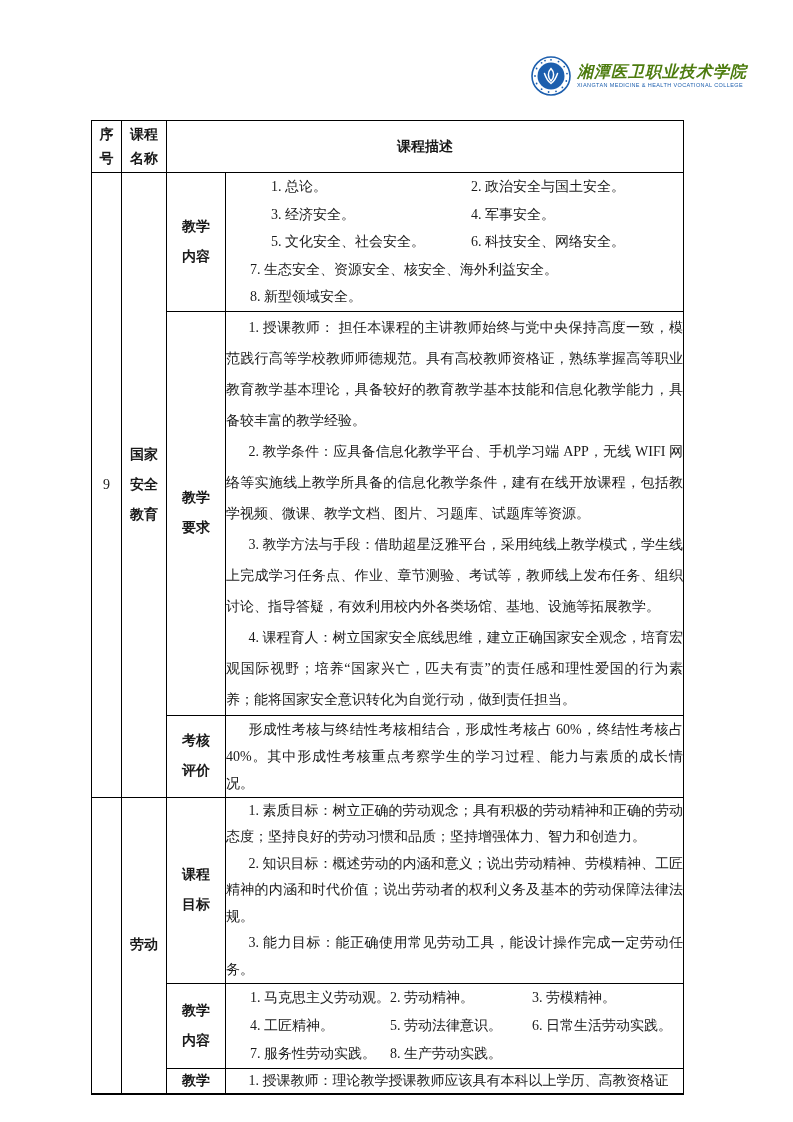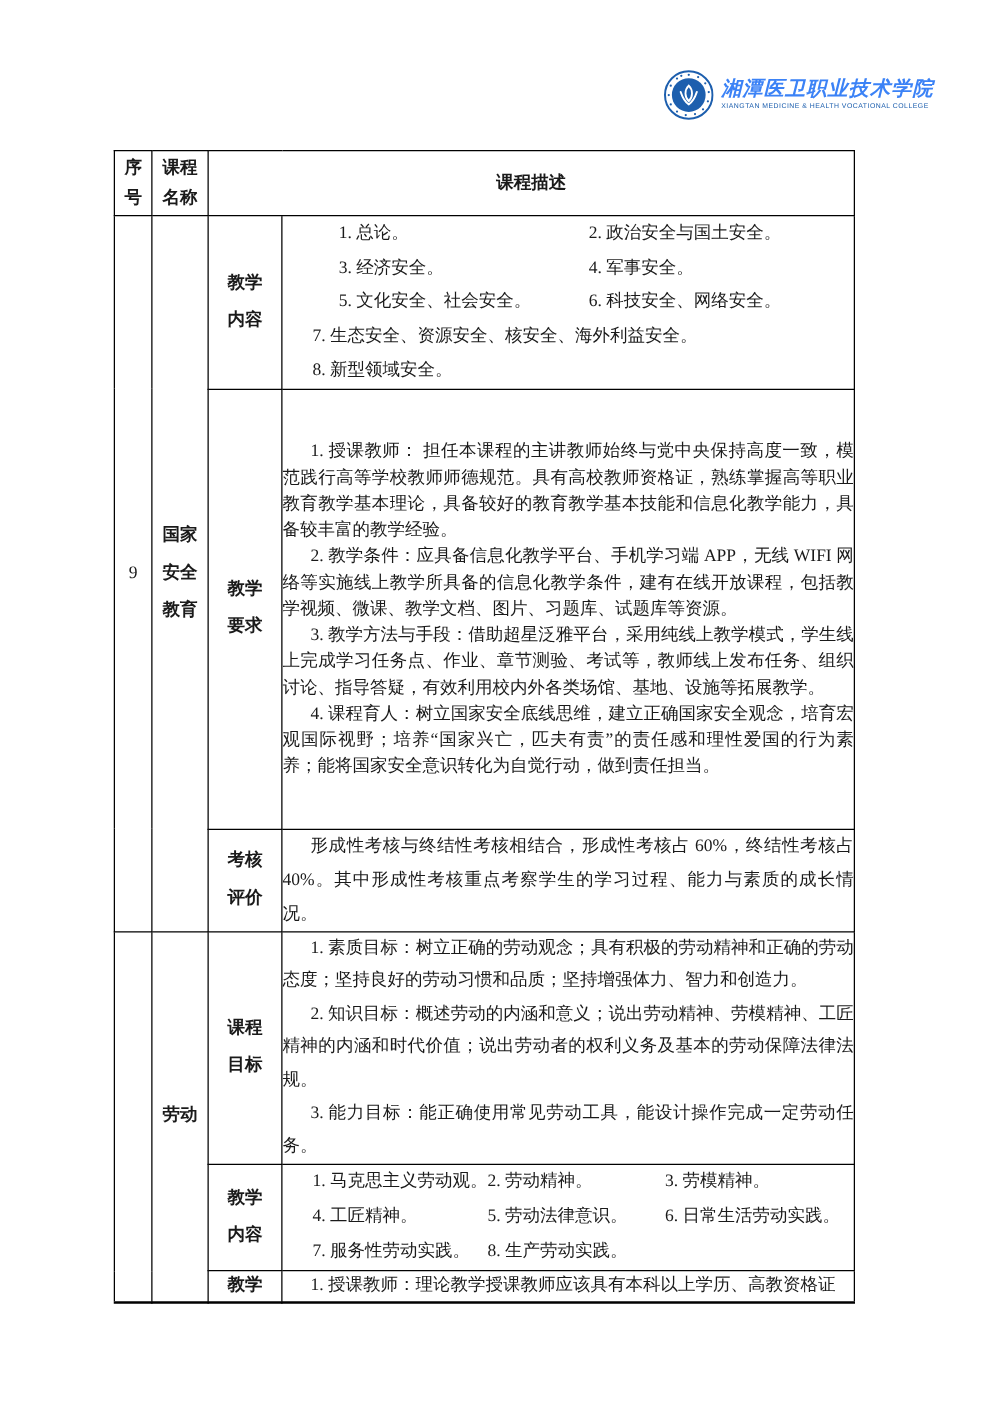--- a/index.html
+++ b/index.html
@@ -7,21 +7,21 @@
     width:793px;height:1122px;background:#ffffff;position:relative;
     font-family:"Liberation Serif","DejaVu Serif",serif;color:#1a1a1a;
     overflow:hidden;
   }
   
   .logo{position:absolute;left:531px;top:56px;display:flex;align-items:center;}
   .logo-seal{width:40px;height:40px;flex:0 0 auto;}
   .logo-text{margin-left:6px;display:flex;flex-direction:column;justify-content:center;}
   .logo-cn{
     font-family:"Liberation Serif",serif;font-weight:bold;font-style:italic;
-    font-size:16px;color:#3b82f6;letter-spacing:1px;white-space:nowrap;line-height:18px;
+    font-size:16px;color:#4d7c0f;letter-spacing:1px;white-space:nowrap;line-height:18px;
   }
   .logo-en{
     font-family:"Liberation Sans",sans-serif;font-size:5.5px;color:#1d5fae;
     letter-spacing:.4px;white-space:nowrap;line-height:8px;
   }
   
   table.doc{
     position:absolute;left:91px;top:120px;width:592px;
     border-collapse:collapse;table-layout:fixed;
     font-size:14px;
@@ -40,21 +40,21 @@
   tr.r-goals{height:186px;}
   tr.r-lbcontent{height:85px;}
   tr.r-lbteach{height:25px;}
   td.headcell{font-weight:bold;text-align:center;line-height:24px;}
   td.seqcell{vertical-align:top;text-align:center;padding-top:48px;line-height:30px;}
   td.namecell{vertical-align:top;text-align:center;font-weight:bold;padding-top:22px;line-height:30px;}
   td.namecell-bottom{vertical-align:bottom;text-align:center;font-weight:bold;padding-bottom:5px;line-height:24px;}
   td.bodycell{vertical-align:top;text-align:justify;padding:0 6px;}
   .p{ text-indent:1.6em;margin:0;}
   .bc-c9content{line-height:27.5px;padding-top:5px;}
-  .bc-c9req{line-height:21px;padding-top:4px;margin-left:28px;}
+  .bc-c9req{line-height:31px;padding-top:4px;margin-left:28px;}
   .bc-c9assess{line-height:27px;padding-top:3px;margin-top:24px;}
   .bc-goals{line-height:26.5px;padding-top:3px;}
   .bc-lbcontent{line-height:28px;padding-top:2px;}
   .bc-lbteach{line-height:23px;}
   .itemrow{display:flex;padding-left:24px;white-space:nowrap;}
   .itemrow .ia{width:200px;flex:0 0 auto;margin-left:21px;}
   .itemrow .ib{flex:1 1 auto;}
   .itemrow3 .ia3{width:140px;flex:0 0 auto;}
   .itemrow3 .ib3{width:142px;flex:0 0 auto;}
   .itemrow3 .ic3{flex:1 1 auto;}

